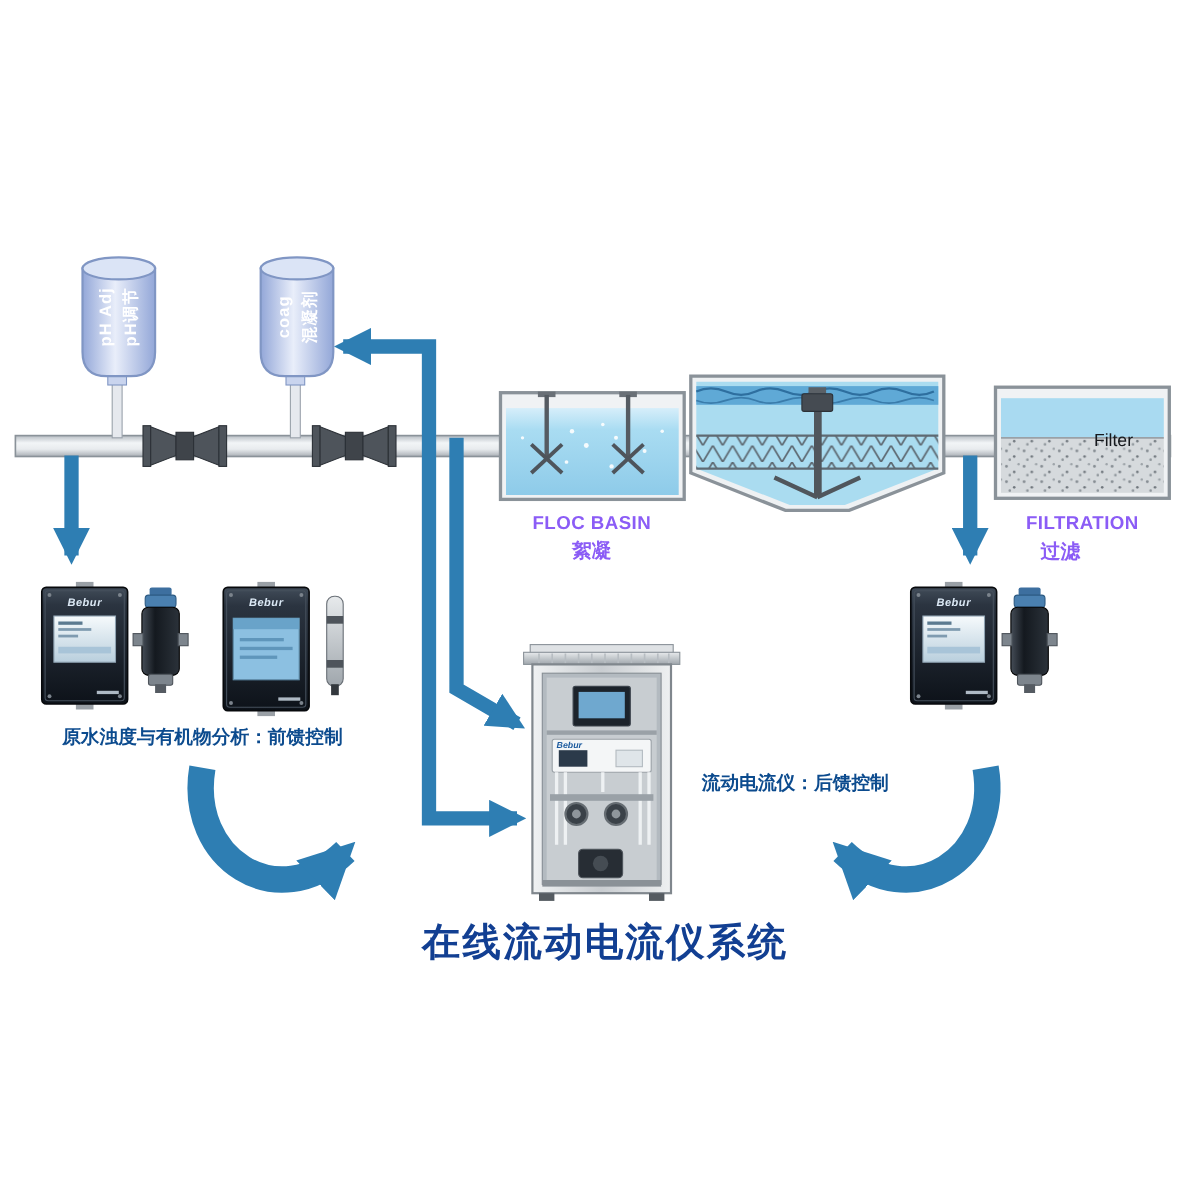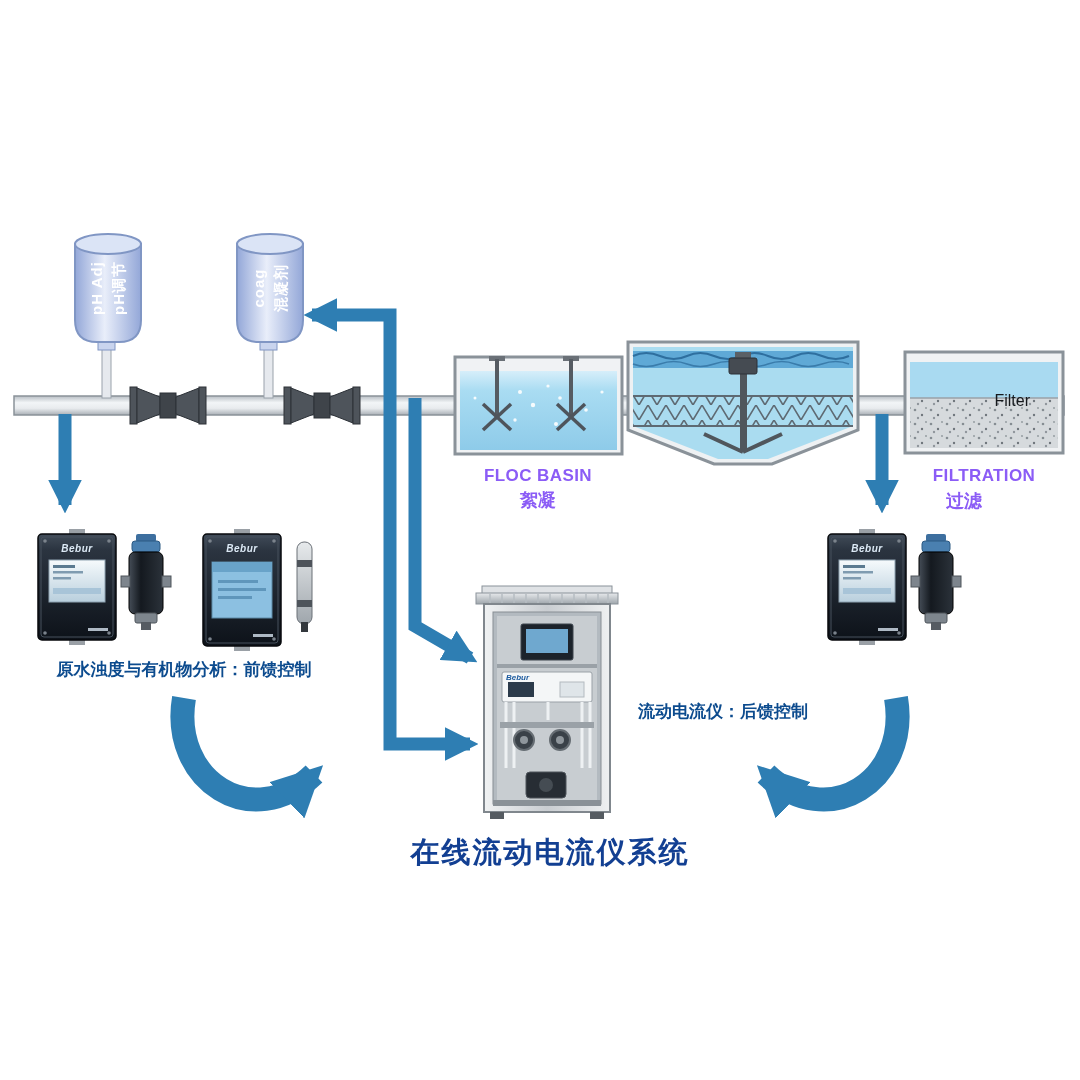--- a/index.html
+++ b/index.html
@@ -10,21 +10,21 @@
   .lbl-en { font-size:17px; letter-spacing:0.4px; }
   .lbl-zh { font-size:18px; }
   .annot { position:absolute; color:#0c4b8e; font-weight:bold; font-size:17px; }
   .vtext { position:absolute; width:110px; height:18px; color:#ffffff; font-weight:bold;
            font-size:15px; text-align:center; white-space:nowrap; transform:rotate(-90deg);
            transform-origin:center center; letter-spacing:1px; }
   .brand { position:absolute; color:#dce9f5; font-style:italic; font-weight:bold;
            font-size:10px; text-align:center; letter-spacing:0.5px; }
   .brand-sm { position:absolute; color:#1b5a9e; font-style:italic; font-weight:bold;
               font-size:8px; text-align:left; }
-  .title { position:absolute; color:#123f92; font-weight:bold; font-size:29px;
+  .title { position:absolute; color:#123f92; font-weight:bold; font-size:35px;
            text-align:center; letter-spacing:2px; }
   .media-lbl { position:absolute; color:#16191d; font-size:16px; text-align:right; }
 </style>
 </head>
 <body>
 
 <div class="stage">
 
 <svg class="layer" width="1080" height="1080" viewBox="0 0 1080 1080">
   <defs>

